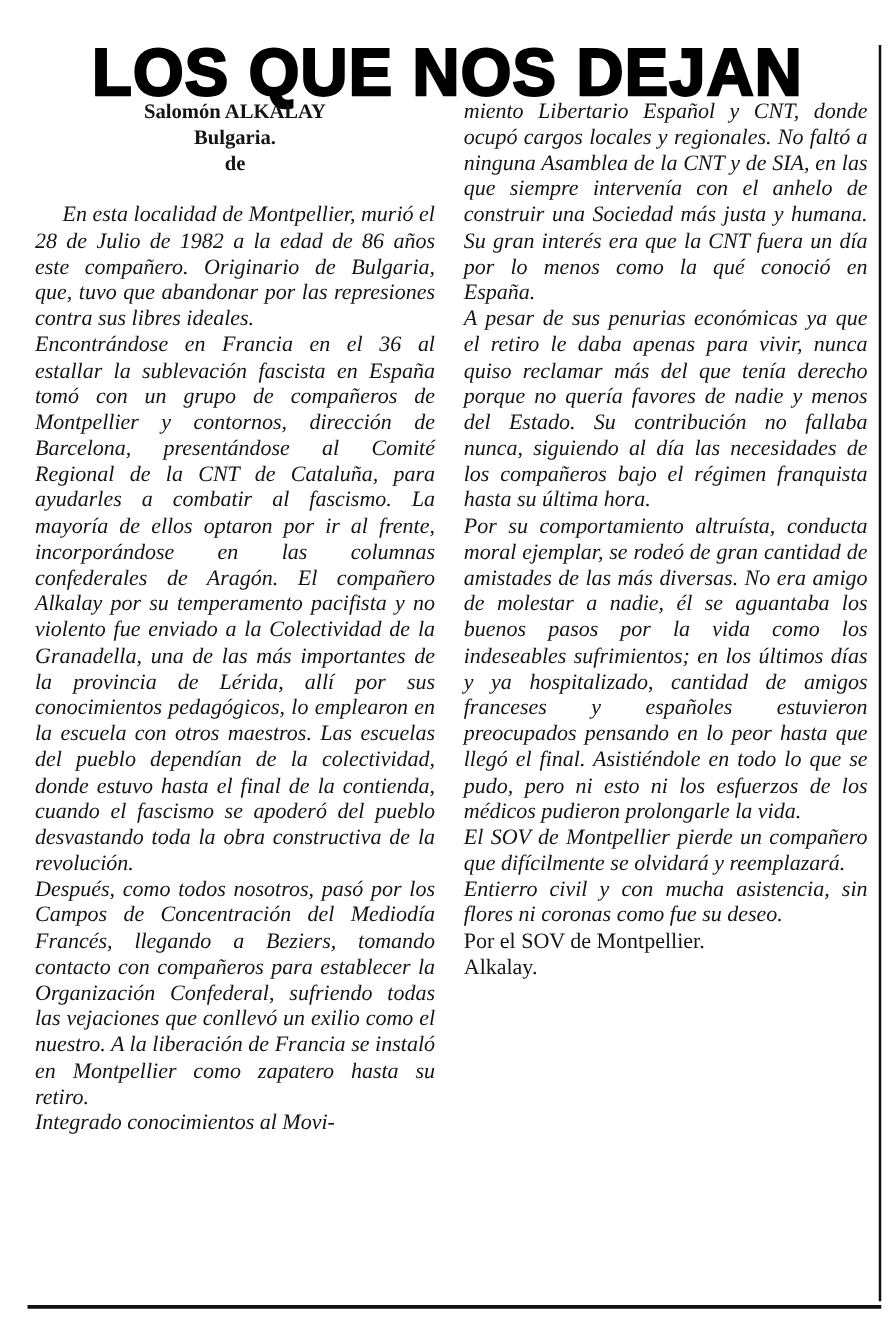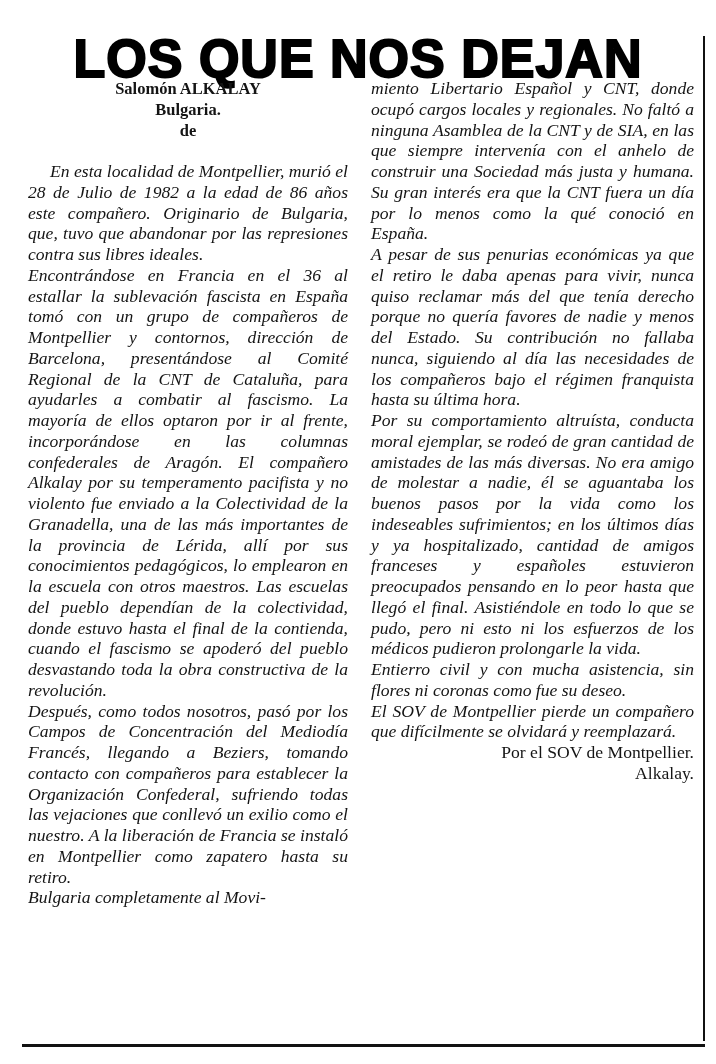--- a/index.html
+++ b/index.html
@@ -20,43 +20,43 @@
     font-family: "Liberation Serif", "DejaVu Serif", serif;
     font-size: 17.6px; line-height: 20.75px; color: #141414;
     text-align: justify; hyphens: manual;
   }
   .col-left { left: 28px; width: 320px; }
   .col-right { left: 371px; width: 323px; }
   .byline { text-align: center; font-weight: bold; font-size: 16.5px; line-height: 21px; margin: 0 0 20px 0; }
   .byline div { text-align: center; }
   .para { margin: 0; text-align: justify; text-align-last: left; font-style: italic; }
   .indent { text-indent: 22px; }
-  .sign { text-align: right; margin: 0; }
+  .sign { margin: 0; }
 </style>
 </head>
 <body>
 
 <div class="title">LOS QUE NOS DEJAN</div>
 
 <div class="vrule"></div>
 <div class="hrule"></div>
 
 <div class="col col-left">
   <div class="byline">
     <div>Salomón ALKALAY</div>
     <div>Bulgaria.</div>
     <div>de</div>
   </div>
   <p class="para indent">En esta localidad de Montpellier, murió el 28 de Julio de 1982 a la edad de 86 años este compañero. Originario de Bulgaria, que, tuvo que abandonar por las represiones contra sus libres ideales.</p>
   <p class="para">Encontrándose en Francia en el 36 al estallar la sublevación fascista en España tomó con un grupo de compañeros de Montpellier y contornos, dirección de Barcelona, presentándose al Comité Regional de la CNT de Cataluña, para ayudarles a combatir al fascismo. La mayoría de ellos optaron por ir al frente, incorporándose en las columnas confederales de Aragón. El compañero Alkalay por su temperamento pacifista y no violento fue enviado a la Colectividad de la Granadella, una de las más importantes de la provincia de Lérida, allí por sus conocimientos pedagógicos, lo emplearon en la escuela con otros maestros. Las escuelas del pueblo dependían de la colectividad, donde estuvo hasta el final de la contienda, cuando el fascismo se apoderó del pueblo desvastando toda la obra constructiva de la revolución.</p>
   <p class="para">Después, como todos nosotros, pasó por los Campos de Concentración del Mediodía Francés, llegando a Beziers, tomando contacto con compañeros para establecer la Organización Confederal, sufriendo todas las vejaciones que conllevó un exilio como el nuestro. A la liberación de Francia se instaló en Montpellier como zapatero hasta su retiro.</p>
-  <p class="para">Bulgaria completamente al Movi-</p>
+  <p class="para">Integrado conocimientos al Movi-</p>
 </div>
 
 <div class="col col-right">
   <p class="para">miento Libertario Español y CNT, donde ocupó cargos locales y regionales. No faltó a ninguna Asamblea de la CNT y de SIA, en las que siempre intervenía con el anhelo de construir una Sociedad más justa y humana. Su gran interés era que la CNT fuera un día por lo menos como la qué conoció en España.</p>
   <p class="para">A pesar de sus penurias económicas ya que el retiro le daba apenas para vivir, nunca quiso reclamar más del que tenía derecho porque no quería favores de nadie y menos del Estado. Su contribución no fallaba nunca, siguiendo al día las necesidades de los compañeros bajo el régimen franquista hasta su última hora.</p>
   <p class="para">Por su comportamiento altruísta, conducta moral ejemplar, se rodeó de gran cantidad de amistades de las más diversas. No era amigo de molestar a nadie, él se aguantaba los buenos pasos por la vida como los indeseables sufrimientos; en los últimos días y ya hospitalizado, cantidad de amigos franceses y españoles estuvieron preocupados pensando en lo peor hasta que llegó el final. Asistiéndole en todo lo que se pudo, pero ni esto ni los esfuerzos de los médicos pudieron prolongarle la vida.</p>
+  <p class="para">El SOV de Montpellier pierde un compañero que difícilmente se olvidará y reemplazará.</p>
   <p class="para">Entierro civil y con mucha asistencia, sin flores ni coronas como fue su deseo.</p>
-  <p class="para">El SOV de Montpellier pierde un compañero que difícilmente se olvidará y reemplazará.</p>
   <p class="sign">Por el SOV de Montpellier.</p>
   <p class="sign">Alkalay.</p>
 </div>
 
 </body></html>

